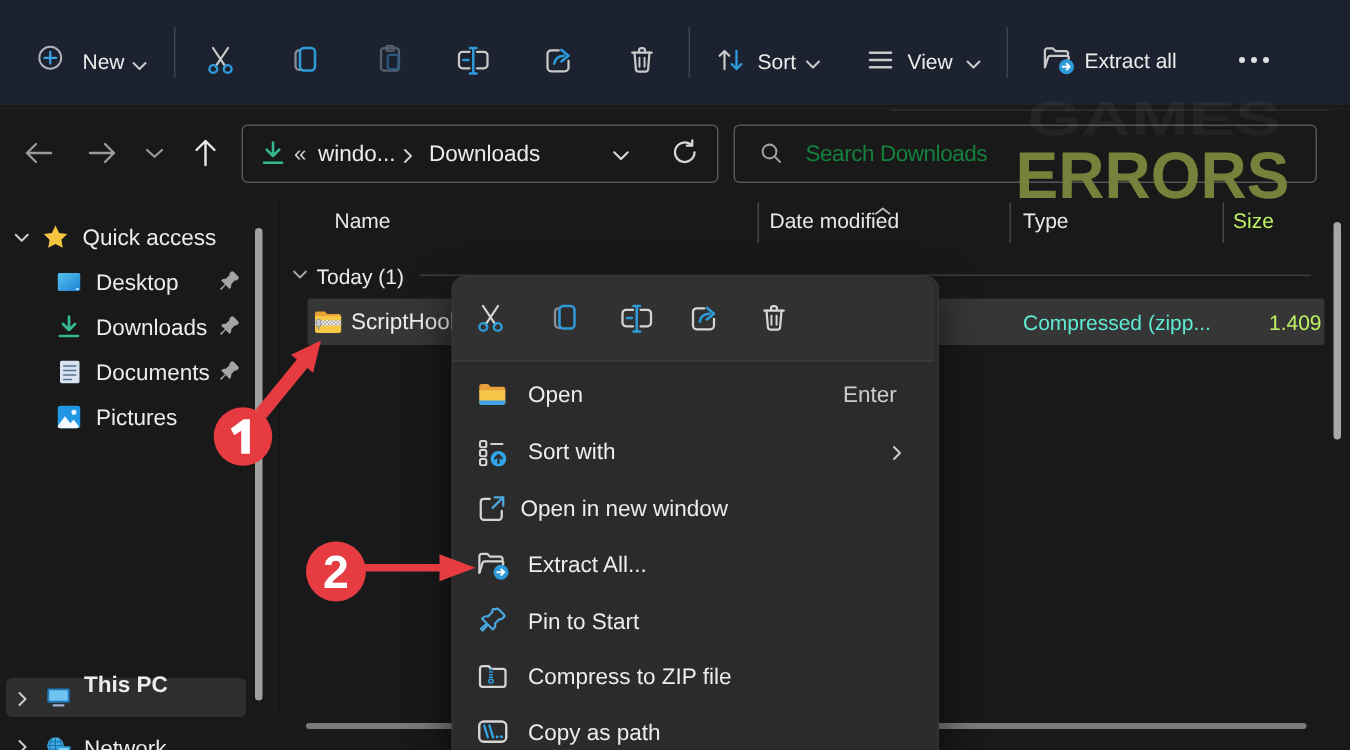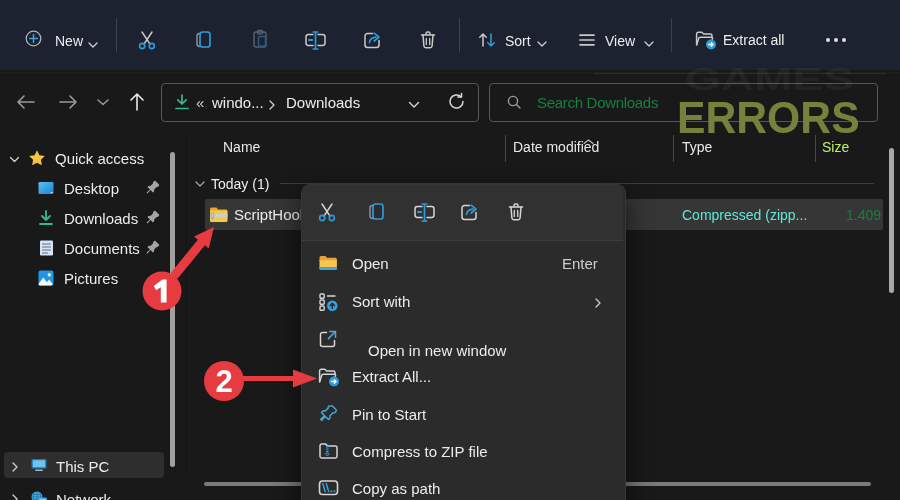--- a/index.html
+++ b/index.html
@@ -243,21 +243,21 @@
       <path d="M4 2l4 4-4 4" stroke="#cfcfcf" stroke-width="1.3" fill="none" stroke-linecap="round" stroke-linejoin="round"></path>
     </svg>
 </div>
 <div class="abs" style="left:30px;top:456px;">
 <svg width="18" height="18" viewBox="0 0 18 18">
   <rect x="1.5" y="3" width="15" height="9.5" rx="1" fill="#1f79b8"></rect>
   <rect x="2.8" y="4.2" width="12.4" height="7" rx="0.5" fill="#6fc3ef"></rect>
   <rect x="5" y="13.5" width="8" height="1.5" rx="0.7" fill="#9fb3c8"></rect>
 </svg>
 </div>
-<div class="abs txt" style="left:56px;top:458px;">This PC</div>
+<div class="abs txt" style="left:56px;top:448px;font-weight:bold;">This PC</div>
 
 <div class="abs" style="left:9px;top:491px;">
 <svg width="12" height="12" viewBox="0 0 12 12">
       <path d="M4 2l4 4-4 4" stroke="#cfcfcf" stroke-width="1.3" fill="none" stroke-linecap="round" stroke-linejoin="round"></path>
     </svg>
 </div>
 <div class="abs" style="left:30px;top:489px;">
 <svg width="18" height="18" viewBox="0 0 18 18">
   <circle cx="7" cy="8" r="5.5" fill="#3fa9e0"></circle>
   <path d="M3 5.5h8M2.2 8h9.6M3 10.5h8M7 2.7v10.6M4.2 3.6c-1.4 2.6-1.4 6.2 0 8.8M9.8 3.6c1.4 2.6 1.4 6.2 0 8.8" stroke="#1a6fa8" stroke-width="0.7" fill="none"></path>
@@ -300,21 +300,21 @@
   </defs>
   <path d="M1 3.2A1.6 1.6 0 0 1 2.6 1.6h4.8l1.8 1.8h7.6A1.6 1.6 0 0 1 18.4 5v9.4a1.6 1.6 0 0 1 -1.6 1.6H2.6A1.6 1.6 0 0 1 1 14.4z" fill="#e9a637"></path>
   <path d="M1 4.6h17.4v9.8a1.6 1.6 0 0 1 -1.6 1.6H2.6A1.6 1.6 0 0 1 1 14.4z" fill="#f7c845"></path>
   <rect x="1" y="7.6" width="17.4" height="3.4" fill="url(#zt)"></rect>
   <rect x="2" y="6.9" width="2.8" height="4.8" rx="0.5" fill="#c9c9c9" stroke="#8a8a8a" stroke-width="0.5"></rect>
   <rect x="2.9" y="11.6" width="1" height="2.2" fill="#9a9a9a"></rect>
 </svg>
 </div>
 <div class="abs txt" style="left:234px;top:206px;">ScriptHook</div>
 <div class="abs txt" style="left:682px;top:207px;font-size:14px;color:#5eead4;">Compressed (zipp...</div>
-<div class="abs txt" style="left:846px;top:207px;font-size:14px;color:#15803d;text-align:right;">1.409</div>
+<div class="abs txt" style="left:846px;top:207px;font-size:14px;color:#bef264;text-align:right;">1.409</div>
 
 <div class="abs" style="left:889px;top:148px;width:5px;height:145px;background:#a8a8a8;border-radius:3px;"></div>
 <div class="abs" style="left:204px;top:482px;width:667px;height:4px;background:#7a7a7a;border-radius:2px;"></div>
 
 <div class="abs" id="menu" style="left:301px;top:184px;width:323px;height:334px;background:#2b2b2b;border:1px solid #363636;border-radius:9px;box-shadow:0 10px 28px rgba(0,0,0,0.6);z-index:60;"></div>
 <div class="abs" style="left:302px;top:185px;width:321px;height:55px;background:#313131;border-radius:8px 8px 0 0;z-index:60;"></div>
 
 <svg class="abs" style="left:316px;top:201px;z-index:61;" width="22" height="22" viewBox="0 0 22 22">
   <path d="M6 3l8.2 12.3M16 3L7.8 15.3" stroke="#d5d5d5" stroke-width="1.5" stroke-linecap="round"></path>
   <circle cx="6.2" cy="17" r="2.6" fill="none" stroke="#2e9bd8" stroke-width="1.6"></circle>
@@ -365,21 +365,21 @@
 <svg width="12" height="12" viewBox="0 0 12 12">
       <path d="M4 2l4 4-4 4" stroke="#cdcdcd" stroke-width="1.3" fill="none" stroke-linecap="round" stroke-linejoin="round"></path>
     </svg>
 </div>
 
 <svg class="abs" style="left:318px;top:329px;z-index:61;" width="21" height="20" viewBox="0 0 21 20">
   <path d="M8.5 3.5h-4A2 2 0 0 0 2.5 5.5v10a2 2 0 0 0 2 2h10a2 2 0 0 0 2-2v-4" fill="none" stroke="#d5d5d5" stroke-width="1.5" stroke-linecap="round"></path>
   <path d="M11.8 2.5h5.7v5.7" fill="none" stroke="#51a8dd" stroke-width="1.5" stroke-linecap="round" stroke-linejoin="round"></path>
   <path d="M17.2 2.8l-6.8 6.8" stroke="#51a8dd" stroke-width="1.5" stroke-linecap="round"></path>
 </svg>
-<div class="abs txt" style="left:368px;top:331px;z-index:61;margin-top:11px;">Open in new window</div>
+<div class="abs txt" style="left:347px;top:331px;z-index:61;">Open in new window</div>
 
 <svg class="abs" style="left:317px;top:366px;z-index:61;" width="24" height="22" viewBox="0 0 24 22">
   <path d="M2.6 15.5V4.9a1.7 1.7 0 0 1 1.7-1.7h3.5l1.8 1.8h6.7a1.7 1.7 0 0 1 1.7 1.7v0.9" fill="none" stroke="#d5d5d5" stroke-width="1.5" stroke-linecap="round" stroke-linejoin="round"></path>
   <path d="M2.6 15.9l2.1-6.6a1.6 1.6 0 0 1 1.5-1.1h11.2a1.15 1.15 0 0 1 1.1 1.5l-0.7 2.2" fill="none" stroke="#d5d5d5" stroke-width="1.5" stroke-linecap="round" stroke-linejoin="round"></path>
   <circle cx="17" cy="15.5" r="5" fill="#2e9bd8"></circle>
   <path d="M14.5 15.5h4.6m0 0l-1.9-1.9m1.9 1.9l-1.9 1.9" stroke="#fff" stroke-width="1.3" fill="none" stroke-linecap="round" stroke-linejoin="round"></path>
 </svg>
 <div class="abs txt" style="left:352px;top:368px;z-index:61;">Extract All...</div>
 
 <svg class="abs" style="left:318px;top:404px;z-index:61;" width="21" height="20" viewBox="0 0 21 20">

